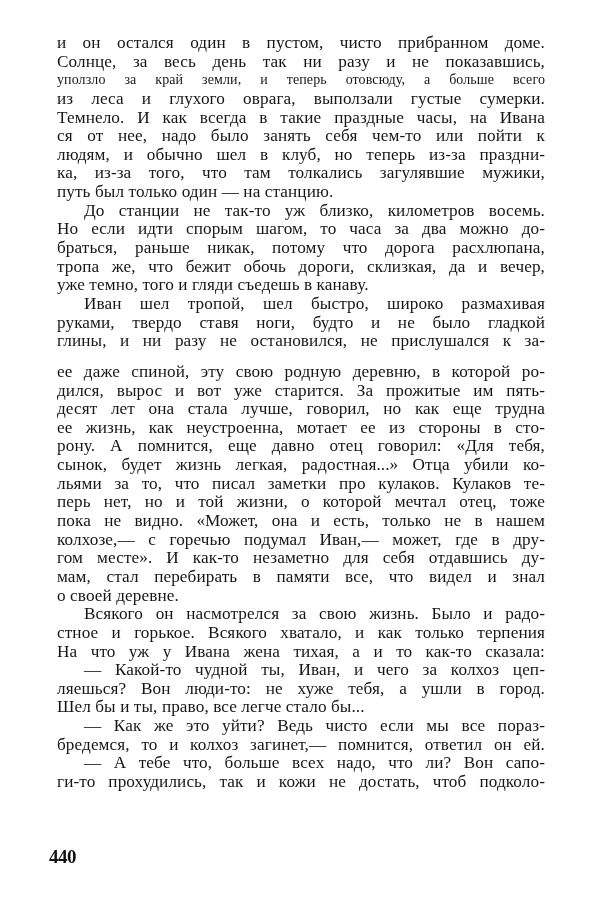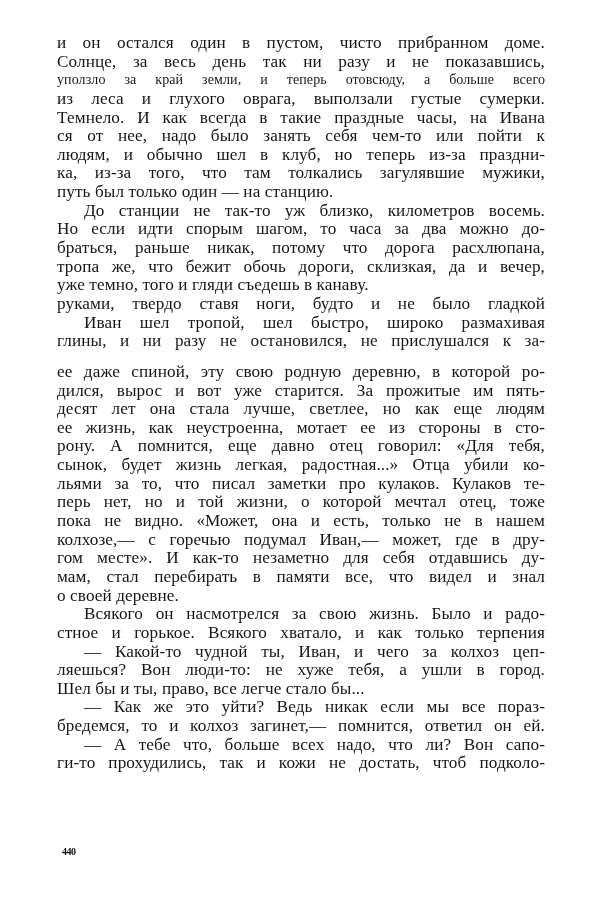--- a/index.html
+++ b/index.html
@@ -33,23 +33,23 @@
     font-stretch: condensed;
   }
   .line.last {
     text-align-last: left;
   }
   .line.indent {
     padding-left: 27px;
   }
   .page-number {
     position: absolute;
-    left: 62px;
+    left: 49px;
     top: 846px;
-    font-size: 10px;
+    font-size: 19px;
     font-weight: bold;
     letter-spacing: -0.5px;
     font-family: "Liberation Serif", "DejaVu Serif", serif;
     color: #111;
   }
 </style>
 </head>
 <body>
 
 <div class="page" id="page-body">
@@ -60,40 +60,41 @@
     <div class="line" style="height: 18.6512px; line-height: 18.6512px; white-space: nowrap; font-size: 17.2px;">Темнело. И как всегда в такие праздные часы, на Ивана</div>
     <div class="line" style="height: 18.6512px; line-height: 18.6512px; white-space: nowrap; font-size: 17.2px;">ся от нее, надо было занять себя чем-то или пойти к</div>
     <div class="line" style="height: 18.6512px; line-height: 18.6512px; white-space: nowrap; font-size: 17.2px;">людям, и обычно шел в клуб, но теперь из-за праздни-</div>
     <div class="line" style="height: 18.6512px; line-height: 18.6512px; white-space: nowrap; font-size: 17.2px;">ка, из-за того, что там толкались загулявшие мужики,</div>
     <div class="line last" style="height: 18.6512px; line-height: 18.6512px; white-space: nowrap; font-size: 17.2px;">путь был только один — на станцию.</div>
     <div class="line indent" style="height: 18.6512px; line-height: 18.6512px; white-space: nowrap; font-size: 17.2px;">До станции не так-то уж близко, километров восемь.</div>
     <div class="line" style="height: 18.6512px; line-height: 18.6512px; white-space: nowrap; font-size: 17.2px;">Но если идти спорым шагом, то часа за два можно до-</div>
     <div class="line" style="height: 18.6512px; line-height: 18.6512px; white-space: nowrap; font-size: 17.2px;">браться, раньше никак, потому что дорога расхлюпана,</div>
     <div class="line" style="height: 18.6512px; line-height: 18.6512px; white-space: nowrap; font-size: 17.2px;">тропа же, что бежит обочь дороги, склизкая, да и вечер,</div>
     <div class="line last" style="height: 18.6512px; line-height: 18.6512px; white-space: nowrap; font-size: 17.2px;">уже темно, того и гляди съедешь в канаву.</div>
+    <div class="line indent" style="height: 18.6512px; line-height: 18.6512px; white-space: nowrap; font-size: 17.2px;">Иван шел тропой, шел быстро, широко размахивая</div>
     <div class="line" style="height: 18.6512px; line-height: 18.6512px; white-space: nowrap; font-size: 17.2px;">руками, твердо ставя ноги, будто и не было гладкой</div>
-    <div class="line indent" style="height: 18.6512px; line-height: 18.6512px; white-space: nowrap; font-size: 17.2px;">Иван шел тропой, шел быстро, широко размахивая</div>
     <div class="line" style="height: 18.6512px; line-height: 18.6512px; white-space: nowrap; font-size: 17.2px;">глины, и ни разу не остановился, не прислушался к за-</div>
     <div class="line" style="height: 18.6512px; line-height: 18.6512px; white-space: nowrap; font-size: 17.2px; margin-top: 12px;">ее даже спиной, эту свою родную деревню, в которой ро-</div>
     <div class="line" style="height: 18.6512px; line-height: 18.6512px; white-space: nowrap; font-size: 17.2px;">дился, вырос и вот уже старится. За прожитые им пять-</div>
-    <div class="line" style="height: 18.6512px; line-height: 18.6512px; white-space: nowrap; font-size: 17.2px;">десят лет она стала лучше, светлее, но как еще людям</div>
+    <div class="line" style="height: 18.6512px; line-height: 18.6512px; white-space: nowrap; font-size: 17.2px;">десят лет она стала лучше, говорил, но как еще трудна</div>
     <div class="line" style="height: 18.6512px; line-height: 18.6512px; white-space: nowrap; font-size: 17.2px;">ее жизнь, как неустроенна, мотает ее из стороны в сто-</div>
     <div class="line" style="height: 18.6512px; line-height: 18.6512px; white-space: nowrap; font-size: 17.2px;">рону. А помнится, еще давно отец говорил: «Для тебя,</div>
     <div class="line" style="height: 18.6512px; line-height: 18.6512px; white-space: nowrap; font-size: 17.2px;">сынок, будет жизнь легкая, радостная...» Отца убили ко-</div>
     <div class="line" style="height: 18.6512px; line-height: 18.6512px; white-space: nowrap; font-size: 17.2px;">льями за то, что писал заметки про кулаков. Кулаков те-</div>
     <div class="line" style="height: 18.6512px; line-height: 18.6512px; white-space: nowrap; font-size: 17.2px;">перь нет, но и той жизни, о которой мечтал отец, тоже</div>
     <div class="line" style="height: 18.6512px; line-height: 18.6512px; white-space: nowrap; font-size: 17.2px;">пока не видно. «Может, она и есть, только не в нашем</div>
     <div class="line" style="height: 18.6512px; line-height: 18.6512px; white-space: nowrap; font-size: 17.2px;">колхозе,— с горечью подумал Иван,— может, где в дру-</div>
     <div class="line" style="height: 18.6512px; line-height: 18.6512px; white-space: nowrap; font-size: 17.2px;">гом месте». И как-то незаметно для себя отдавшись ду-</div>
     <div class="line" style="height: 18.6512px; line-height: 18.6512px; white-space: nowrap; font-size: 17.2px;">мам, стал перебирать в памяти все, что видел и знал</div>
     <div class="line last" style="height: 18.6512px; line-height: 18.6512px; white-space: nowrap; font-size: 17.2px;">о своей деревне.</div>
     <div class="line indent" style="height: 18.6512px; line-height: 18.6512px; white-space: nowrap; font-size: 17.2px;">Всякого он насмотрелся за свою жизнь. Было и радо-</div>
     <div class="line" style="height: 18.6512px; line-height: 18.6512px; white-space: nowrap; font-size: 17.2px;">стное и горькое. Всякого хватало, и как только терпения</div>
+    <div class="line" style="height: 18.6512px; line-height: 18.6512px; white-space: nowrap; font-size: 17.2px;">На что уж у Ивана жена тихая, а и то как-то сказала:</div>
     <div class="line indent" style="height: 18.6512px; line-height: 18.6512px; white-space: nowrap; font-size: 17.2px;">— Какой-то чудной ты, Иван, и чего за колхоз цеп-</div>
     <div class="line" style="height: 18.6512px; line-height: 18.6512px; white-space: nowrap; font-size: 17.2px;">ляешься? Вон люди-то: не хуже тебя, а ушли в город.</div>
     <div class="line last" style="height: 18.6512px; line-height: 18.6512px; white-space: nowrap; font-size: 17.2px;">Шел бы и ты, право, все легче стало бы...</div>
-    <div class="line indent" style="height: 18.6512px; line-height: 18.6512px; white-space: nowrap; font-size: 17.2px;">— Как же это уйти? Ведь никак если мы все пораз-</div>
+    <div class="line indent" style="height: 18.6512px; line-height: 18.6512px; white-space: nowrap; font-size: 17.2px;">— Как же это уйти? Ведь чисто если мы все пораз-</div>
     <div class="line" style="height: 18.6512px; line-height: 18.6512px; white-space: nowrap; font-size: 17.2px;">бредемся, то и колхоз загинет,— помнится, ответил он ей.</div>
     <div class="line indent" style="height: 18.6512px; line-height: 18.6512px; white-space: nowrap; font-size: 17.2px;">— А тебе что, больше всех надо, что ли? Вон сапо-</div>
     <div class="line" style="height: 18.6512px; line-height: 18.6512px; white-space: nowrap; font-size: 17.2px;">ги-то прохудились, так и кожи не достать, чтоб подколо-</div>
   </div>
 
 <div class="page-number">440</div>
 
 </body></html>

